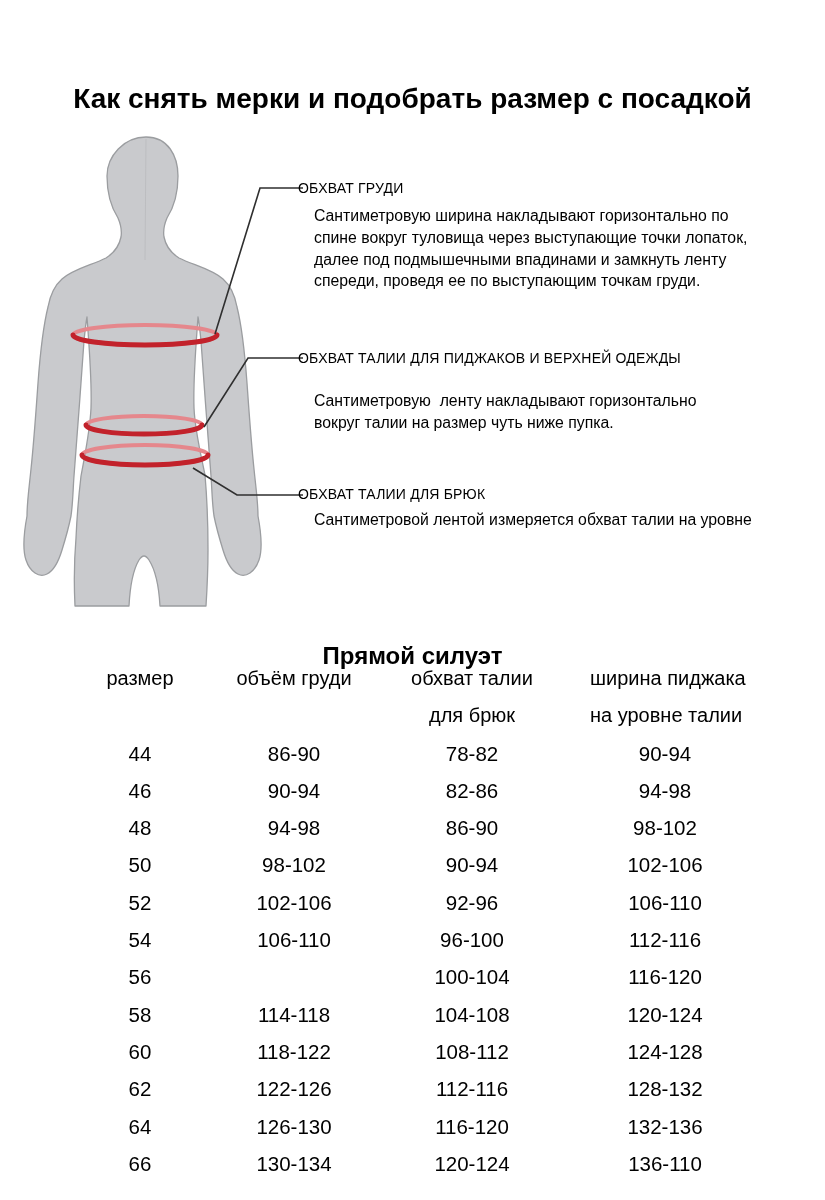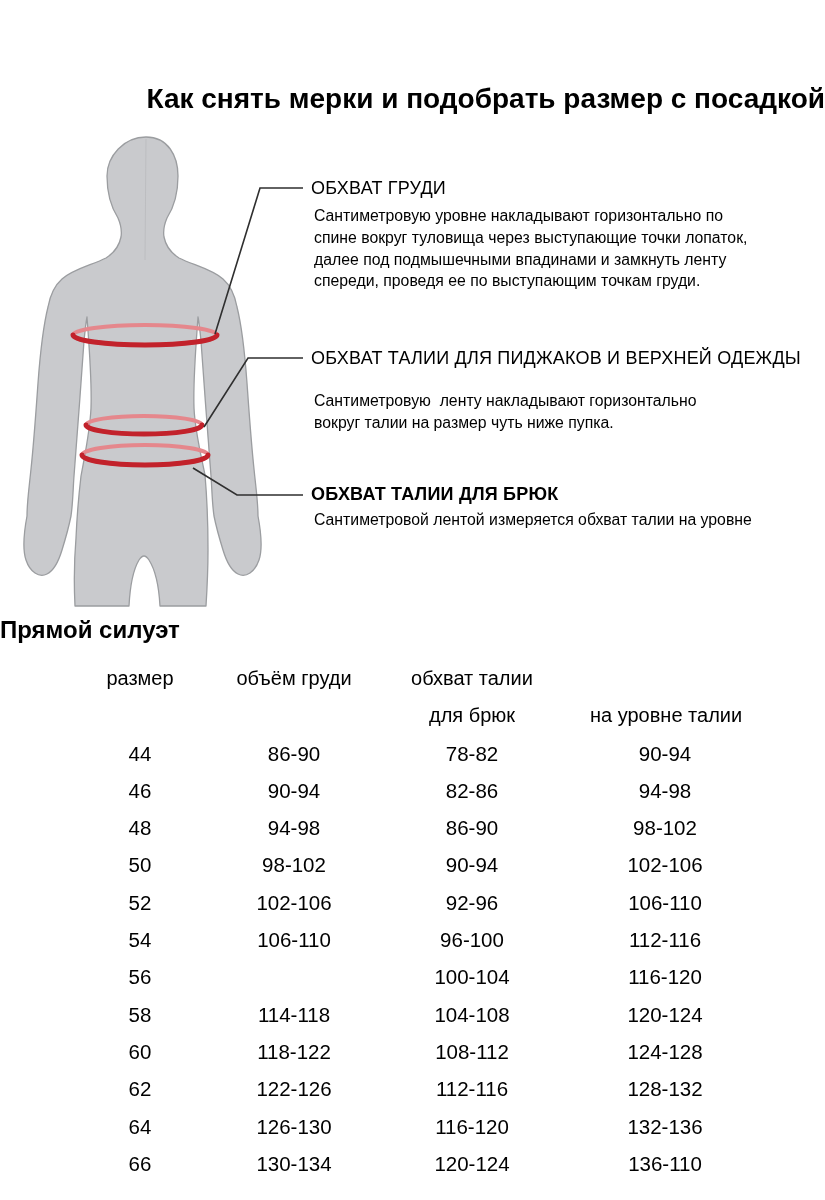--- a/index.html
+++ b/index.html
@@ -3,34 +3,34 @@
 <meta charset="utf-8">
 <style>
   html,body{margin:0;padding:0;}
   body{
     width:825px;height:1200px;position:relative;background:#ffffff;
     font-family:"Liberation Sans","DejaVu Sans",sans-serif;color:#000;
     overflow:hidden;
   }
   .page-title{
     position:absolute;top:81px;left:0;width:825px;
-    text-align:right;font-size:28px;font-weight:bold;line-height:36px;
+    text-align:center;font-size:28px;font-weight:bold;line-height:36px;
     white-space:nowrap;
   }
   .figure-svg{position:absolute;left:0;top:130px;width:825px;height:480px;}
   .section-heading{
-    position:absolute;left:311px;font-size:18px;line-height:22px;
+    position:absolute;left:298px;font-size:14px;line-height:22px;
     white-space:nowrap;letter-spacing:0.2px;
   }
-  .h1{top:177px;} .h2{top:347px;} .h3{top:483px;font-weight:bold;}
+  .h1{top:177px;} .h2{top:347px;} .h3{top:483px;}
   .desc{position:absolute;left:314px;font-size:15.8px;line-height:21.8px;}
   .d1{top:205px;} .d2{top:390px;} .d3{top:509px;text-align:right;}
   .desc-line{white-space:pre;}
   .table-title{
-    position:absolute;top:615px;left:0;width:825px;text-align:left;
+    position:absolute;top:641px;left:0;width:825px;text-align:center;
     font-size:24px;font-weight:bold;line-height:30px;
   }
   .size-table{position:absolute;top:660px;left:1px;width:825px;padding-left:9px;}
   .trow{position:relative;height:37.3px;}
   .c{position:absolute;top:0;line-height:37.3px;text-align:center;
      font-size:20.5px;white-space:nowrap;}
   .c0{left:60px;width:140px;}
   .c1{left:209px;width:150px;}
   .c2{left:387px;width:150px;}
   .c3{left:580px;width:150px;}
@@ -102,21 +102,21 @@
     <path d="M 62 325 A 63 10 0 0 0 188 325" fill="none" stroke="#c2222b" stroke-width="5" stroke-linecap="round"></path>
   </g>
 
   <path d="M 215 204 L 260 58 L 303 58" fill="none" stroke="#2f2f2f" stroke-width="1.6"></path>
   <path d="M 204 297 L 248 228 L 303 228" fill="none" stroke="#2f2f2f" stroke-width="1.6"></path>
   <path d="M 193 338 L 237 365 L 303 365" fill="none" stroke="#2f2f2f" stroke-width="1.6"></path>
 </svg>
 
 <div class="section-heading h1">ОБХВАТ ГРУДИ</div>
 <div class="desc d1">
-  <div class="desc-line">Сантиметровую уровне накладывают горизонтально по</div>
+  <div class="desc-line">Сантиметровую ширина накладывают горизонтально по</div>
   <div class="desc-line">спине вокруг туловища через выступающие точки лопаток,</div>
   <div class="desc-line">далее под подмышечными впадинами и замкнуть ленту</div>
   <div class="desc-line">спереди, проведя ее по выступающим точкам груди.</div>
 </div>
 
 <div class="section-heading h2">ОБХВАТ ТАЛИИ ДЛЯ ПИДЖАКОВ И ВЕРХНЕЙ ОДЕЖДЫ</div>
 <div class="desc d2">
   <div class="desc-line">Сантиметровую  ленту накладывают горизонтально</div>
   <div class="desc-line">вокруг талии на размер чуть ниже пупка.</div>
 </div>
@@ -126,20 +126,21 @@
   <div class="desc-line">Сантиметровой лентой измеряется обхват талии на уровне</div>
 </div>
 
 <div class="table-title">Прямой силуэт</div>
 
 <div class="size-table">
   <div class="trow">
     <div class="c c0 th">размер</div>
     <div class="c c1 th">объём груди</div>
     <div class="c c2 th">обхват талии</div>
+    <div class="c c3 th">ширина пиджака</div>
   </div>
   <div class="trow">
     <div class="c c2 th">для брюк</div>
     <div class="c c3 th">на уровне талии</div>
   </div>
 
   <div class="trow">
     <div class="c c0">44</div>
     <div class="c c1">86-90</div>
     <div class="c c2">78-82</div>

